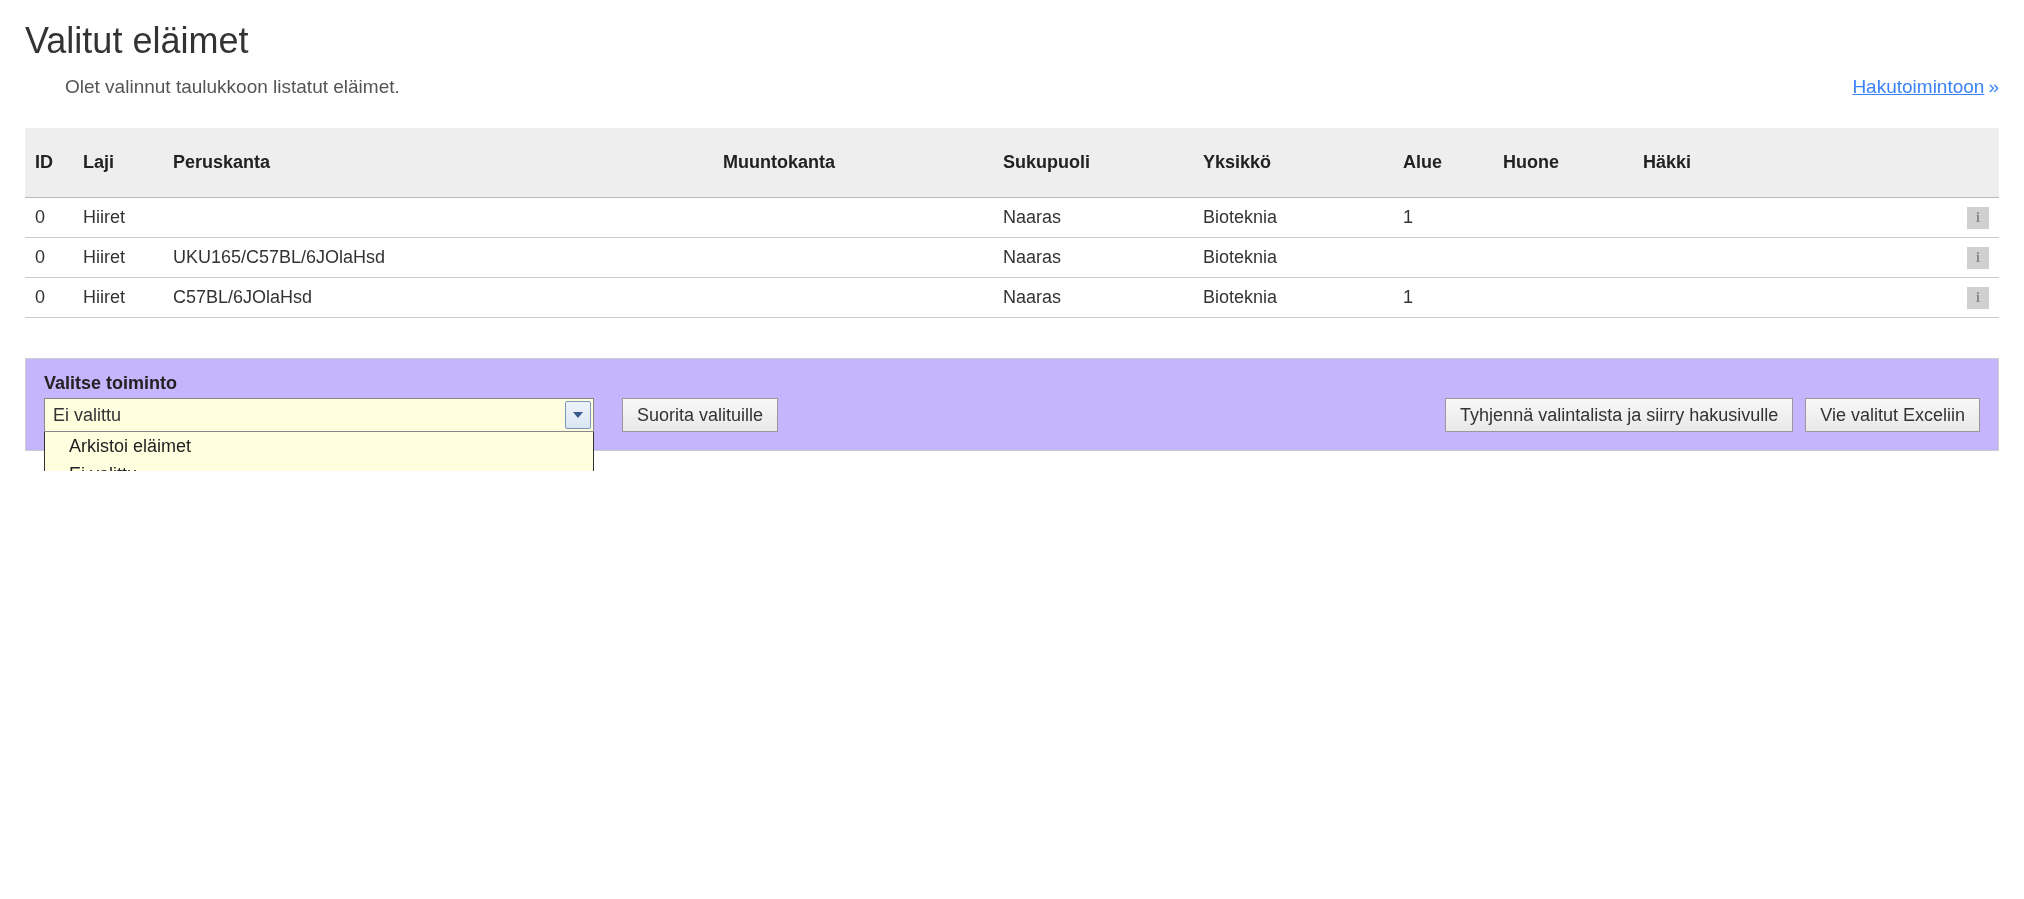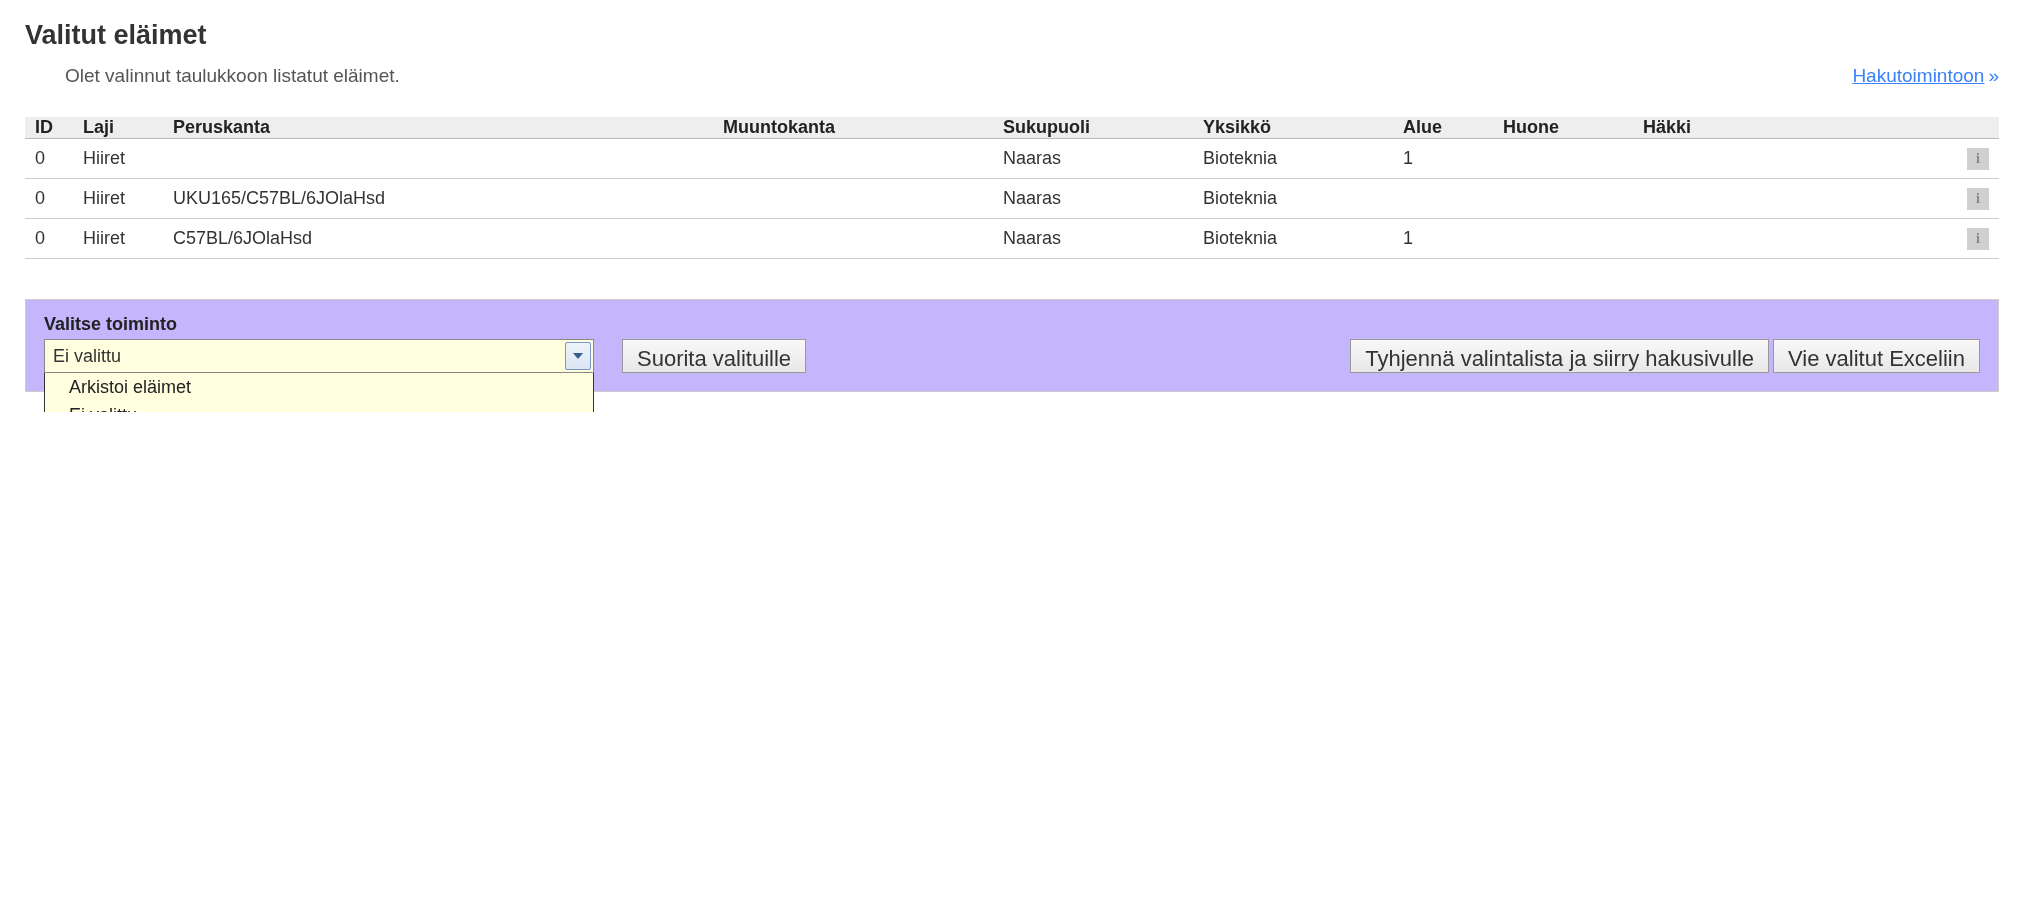--- a/index.html
+++ b/index.html
@@ -5,22 +5,22 @@
     * { box-sizing: border-box; }
     body {
       font-family: Verdana, Arial, sans-serif;
       font-size: 18px;
       color: #333;
       margin: 0;
       padding: 20px 25px;
       background: #fff;
     }
     h2.page-title {
-      font-size: 27px;
-      font-weight: bold;
+      font-size: 36px;
+      font-weight: normal;
       color: #333;
       margin: 0 0 14px 0;
     }
     .subtitle-row {
       display: flex;
       justify-content: space-between;
       align-items: baseline;
       margin-bottom: 30px;
       margin-left: 40px;
     }
@@ -43,21 +43,21 @@
     table.data-table {
       width: 100%;
       border-collapse: collapse;
       font-size: 18px;
       margin-bottom: 40px;
     }
     table.data-table th {
       text-align: left;
       background: #eeeeee;
       border-bottom: 1px solid #bbb;
-      padding: 0 10px;
+      padding: 24px 10px;
       font-weight: bold;
       color: #222;
     }
     table.data-table td {
       padding: 8px 10px;
       border-bottom: 1px solid #ccc;
       color: #333;
     }
     .info-icon-cell { width: 30px; text-align: right; padding-right: 6px;}
     .info-icon {
@@ -128,28 +128,28 @@
       line-height: 1.45;
     }
     .select-option.selected {
       background: #1e90ff;
       color: #fff;
     }
     .btn {
       background: linear-gradient(#f8f8f8,#e8e8e8);
       border: 1px solid #999;
       padding: 6px 14px;
-      font-size: 22px;
+      font-size: 18px;
       color: #333;
       cursor: pointer;
       font-family: inherit;
       height: 34px;
     }
     .spacer { flex: 1; }
-    .right-buttons { display: flex; gap: 4px; }
+    .right-buttons { display: flex; gap: 12px; }
 
     
     .col-id { width: 48px; }
     .col-laji { width: 90px; }
     .col-peruskanta { width: 550px; }
     .col-muuntokanta { width: 280px; }
     .col-sukupuoli { width: 200px; }
     .col-yksikko { width: 200px; }
     .col-alue { width: 100px; }
     .col-huone { width: 140px; }

